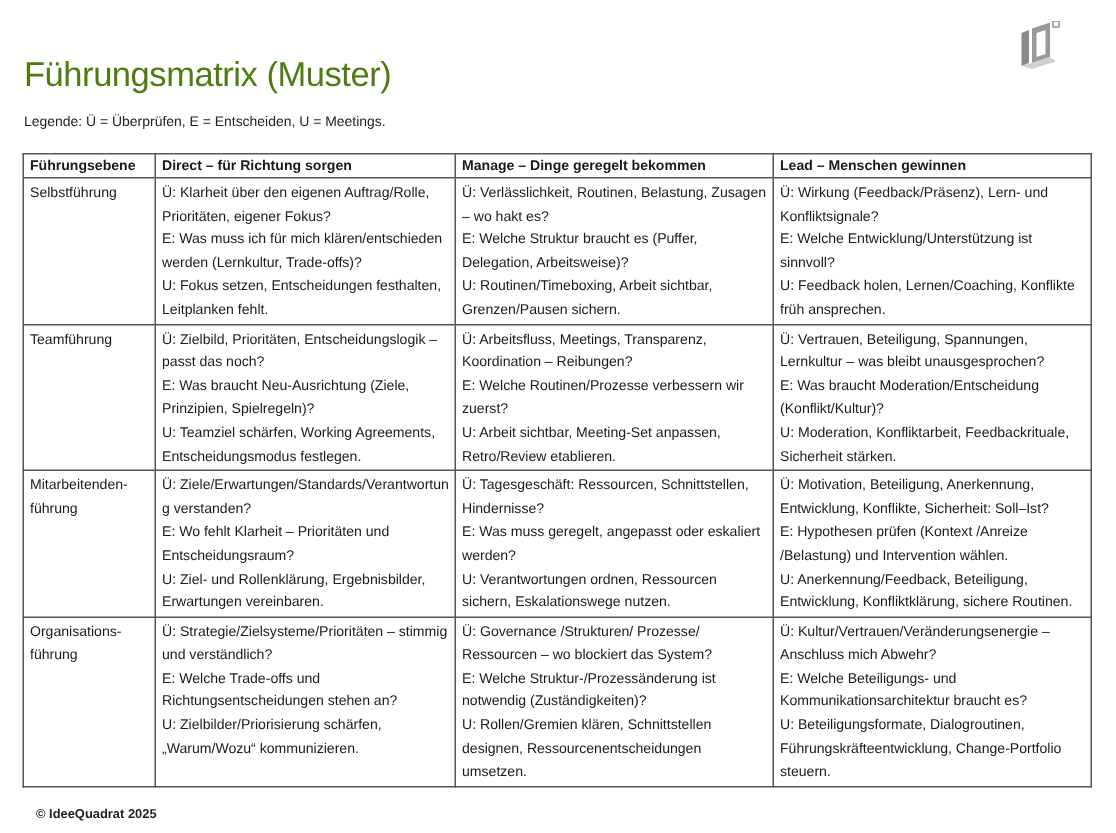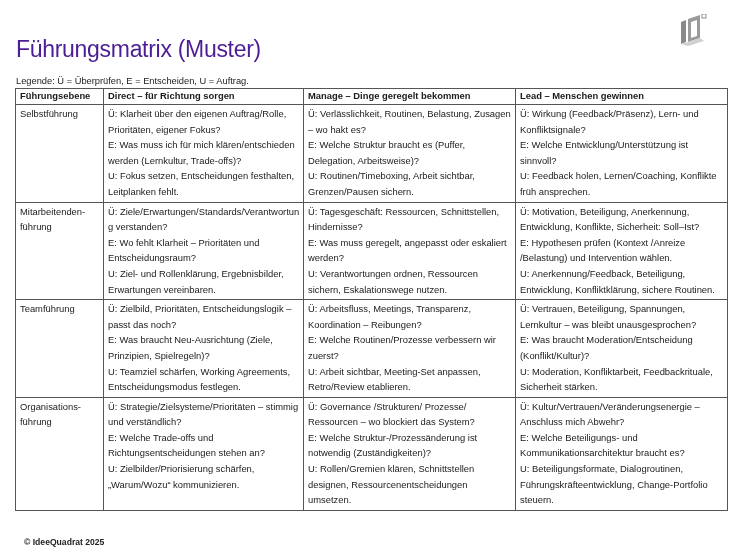--- a/index.html
+++ b/index.html
@@ -1,32 +1,32 @@
 <!DOCTYPE html>
 <html><head>
 <meta charset="utf-8">
 <style>
   html, body { margin:0; padding:0; background:#ffffff; }
   body { width:744px; height:555px; position:relative; overflow:hidden;
          font-family:"Liberation Sans", sans-serif; color:#1a1a1a; }
-  .title { position:absolute; left:16px; top:36px; font-size:23px; letter-spacing:-0.3px; color:#4c1d95;text-align:right; }
+  .title { position:absolute; left:16px; top:36px; font-size:23px; letter-spacing:-0.3px; color:#4d7c0f;text-align:right; }
   .legend { position:absolute; left:16px; top:76px; font-size:9.3px; color:#222; }
   .logo { position:absolute; left:678px; top:14px; width:30px; height:34px; }
-  table.matrix { position:absolute; left:15px; top:88px; width:712px; border-collapse:collapse; table-layout:fixed; }
+  table.matrix { position:absolute; left:15px; top:102px; width:712px; border-collapse:collapse; table-layout:fixed; }
   table.matrix th, table.matrix td { border:1px solid #555; vertical-align:top; text-align:left; padding:1px 3px 2px 4px; font-size:9.4px; line-height:15.6px; }
   table.matrix th { font-weight:bold; height:12px; line-height:12px; }
   table.matrix td.level { font-weight:normal; }
   .line { display:block; }
   .footer { position:absolute; left:24px; top:537px; font-size:8.6px; font-weight:bold; color:#222; }
 </style>
 </head>
 <body>
 
 <div class="title">Führungsmatrix (Muster)</div>
-<div class="legend">Legende: Ü = Überprüfen, E = Entscheiden, U = Auftrag.</div>
+<div class="legend">Legende: Ü = Überprüfen, E = Entscheiden, U = Meetings.</div>
 
 <svg class="logo" viewBox="0 0 30 34">
   <polygon points="3,8 8,6 8,28 3,30" fill="#8a8a8a"></polygon>
   <polygon points="10,5 22,1 22,24 10,28" fill="#9a9a9a"></polygon>
   <polygon points="13,8 19,6 19,22 13,24" fill="#ffffff"></polygon>
   <polygon points="3,30 10,28 22,24 26,27 10,32" fill="#d0d0d0"></polygon>
   <rect x="24" y="0" width="4" height="4" fill="none" stroke="#777" stroke-width="0.8"></rect>
 </svg>
 
 <table class="matrix">
@@ -56,54 +56,54 @@
         <span class="line">Ü: Verlässlichkeit, Routinen, Belastung, Zusagen – wo hakt es?</span>
         <span class="line">E: Welche Struktur braucht es (Puffer, Delegation, Arbeitsweise)?</span>
         <span class="line">U: Routinen/Timeboxing, Arbeit sichtbar, Grenzen/Pausen sichern.</span>
       </td>
       <td>
         <span class="line">Ü: Wirkung (Feedback/Präsenz), Lern- und Konfliktsignale?</span>
         <span class="line">E: Welche Entwicklung/Unterstützung ist sinnvoll?</span>
         <span class="line">U: Feedback holen, Lernen/Coaching, Konflikte früh ansprechen.</span>
       </td>
     </tr>
+    <tr style="height:93px">
+      <td class="level">Teamführung</td>
+      <td>
+        <span class="line">Ü: Zielbild, Prioritäten, Entscheidungslogik – passt das noch?</span>
+        <span class="line">E: Was braucht Neu-Ausrichtung (Ziele, Prinzipien, Spielregeln)?</span>
+        <span class="line">U: Teamziel schärfen, Working Agreements, Entscheidungsmodus festlegen.</span>
+      </td>
+      <td>
+        <span class="line">Ü: Arbeitsfluss, Meetings, Transparenz, Koordination – Reibungen?</span>
+        <span class="line">E: Welche Routinen/Prozesse verbessern wir zuerst?</span>
+        <span class="line">U: Arbeit sichtbar, Meeting-Set anpassen, Retro/Review etablieren.</span>
+      </td>
+      <td>
+        <span class="line">Ü: Vertrauen, Beteiligung, Spannungen, Lernkultur – was bleibt unausgesprochen?</span>
+        <span class="line">E: Was braucht Moderation/Entscheidung (Konflikt/Kultur)?</span>
+        <span class="line">U: Moderation, Konfliktarbeit, Feedbackrituale, Sicherheit stärken.</span>
+      </td>
+    </tr>
     <tr style="height:95px">
       <td class="level">Mitarbeitenden-führung</td>
       <td>
         <span class="line" style="word-break:break-all">Ü: Ziele/Erwartungen/Standards/Verantwortung verstanden?</span>
         <span class="line">E: Wo fehlt Klarheit – Prioritäten und Entscheidungsraum?</span>
         <span class="line">U: Ziel- und Rollenklärung, Ergebnisbilder, Erwartungen vereinbaren.</span>
       </td>
       <td>
         <span class="line">Ü: Tagesgeschäft: Ressourcen, Schnittstellen, Hindernisse?</span>
         <span class="line">E: Was muss geregelt, angepasst oder eskaliert werden?</span>
         <span class="line">U: Verantwortungen ordnen, Ressourcen sichern, Eskalationswege nutzen.</span>
       </td>
       <td>
         <span class="line">Ü: Motivation, Beteiligung, Anerkennung, Entwicklung, Konflikte, Sicherheit: Soll–Ist?</span>
         <span class="line">E: Hypothesen prüfen (Kontext /Anreize /Belastung) und Intervention wählen.</span>
         <span class="line">U: Anerkennung/Feedback, Beteiligung, Entwicklung, Konfliktklärung, sichere Routinen.</span>
-      </td>
-    </tr>
-    <tr style="height:93px">
-      <td class="level">Teamführung</td>
-      <td>
-        <span class="line">Ü: Zielbild, Prioritäten, Entscheidungslogik – passt das noch?</span>
-        <span class="line">E: Was braucht Neu-Ausrichtung (Ziele, Prinzipien, Spielregeln)?</span>
-        <span class="line">U: Teamziel schärfen, Working Agreements, Entscheidungsmodus festlegen.</span>
-      </td>
-      <td>
-        <span class="line">Ü: Arbeitsfluss, Meetings, Transparenz, Koordination – Reibungen?</span>
-        <span class="line">E: Welche Routinen/Prozesse verbessern wir zuerst?</span>
-        <span class="line">U: Arbeit sichtbar, Meeting-Set anpassen, Retro/Review etablieren.</span>
-      </td>
-      <td>
-        <span class="line">Ü: Vertrauen, Beteiligung, Spannungen, Lernkultur – was bleibt unausgesprochen?</span>
-        <span class="line">E: Was braucht Moderation/Entscheidung (Konflikt/Kultur)?</span>
-        <span class="line">U: Moderation, Konfliktarbeit, Feedbackrituale, Sicherheit stärken.</span>
       </td>
     </tr>
     <tr style="height:97px">
       <td class="level">Organisations-führung</td>
       <td>
         <span class="line">Ü: Strategie/Zielsysteme/Prioritäten – stimmig und verständlich?</span>
         <span class="line">E: Welche Trade-offs und Richtungsentscheidungen stehen an?</span>
         <span class="line">U: Zielbilder/Priorisierung schärfen, „Warum/Wozu“ kommunizieren.</span>
       </td>
       <td>

